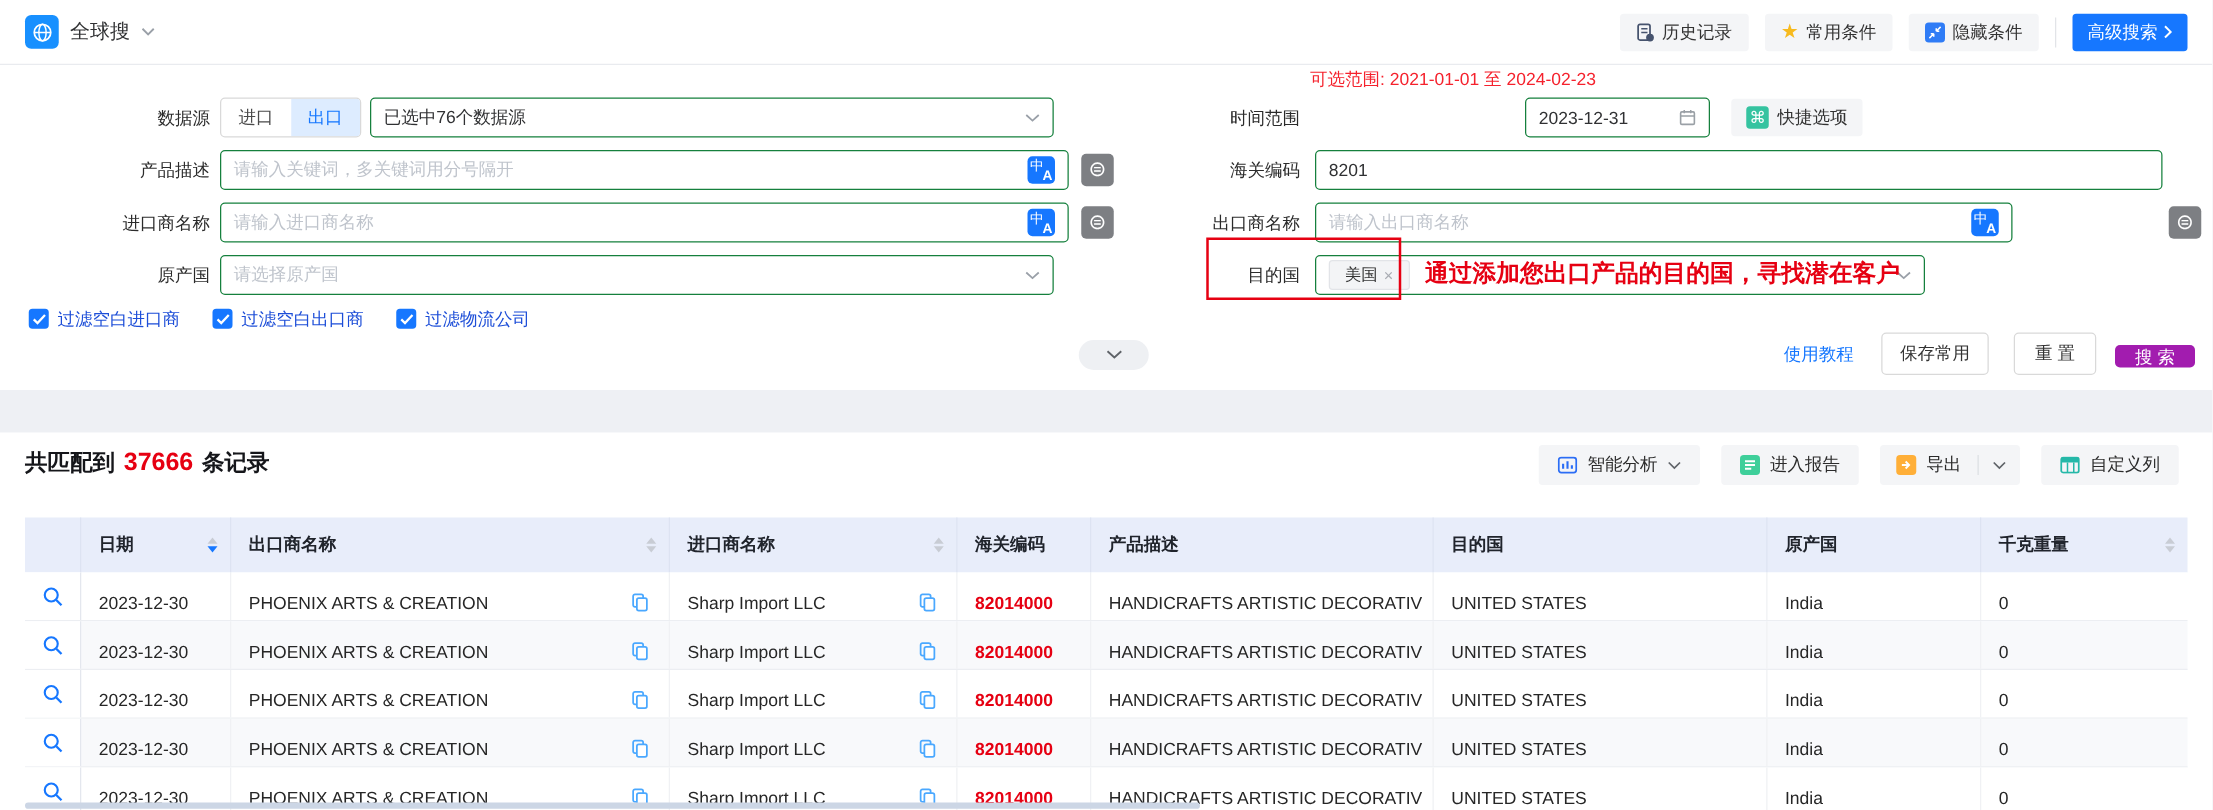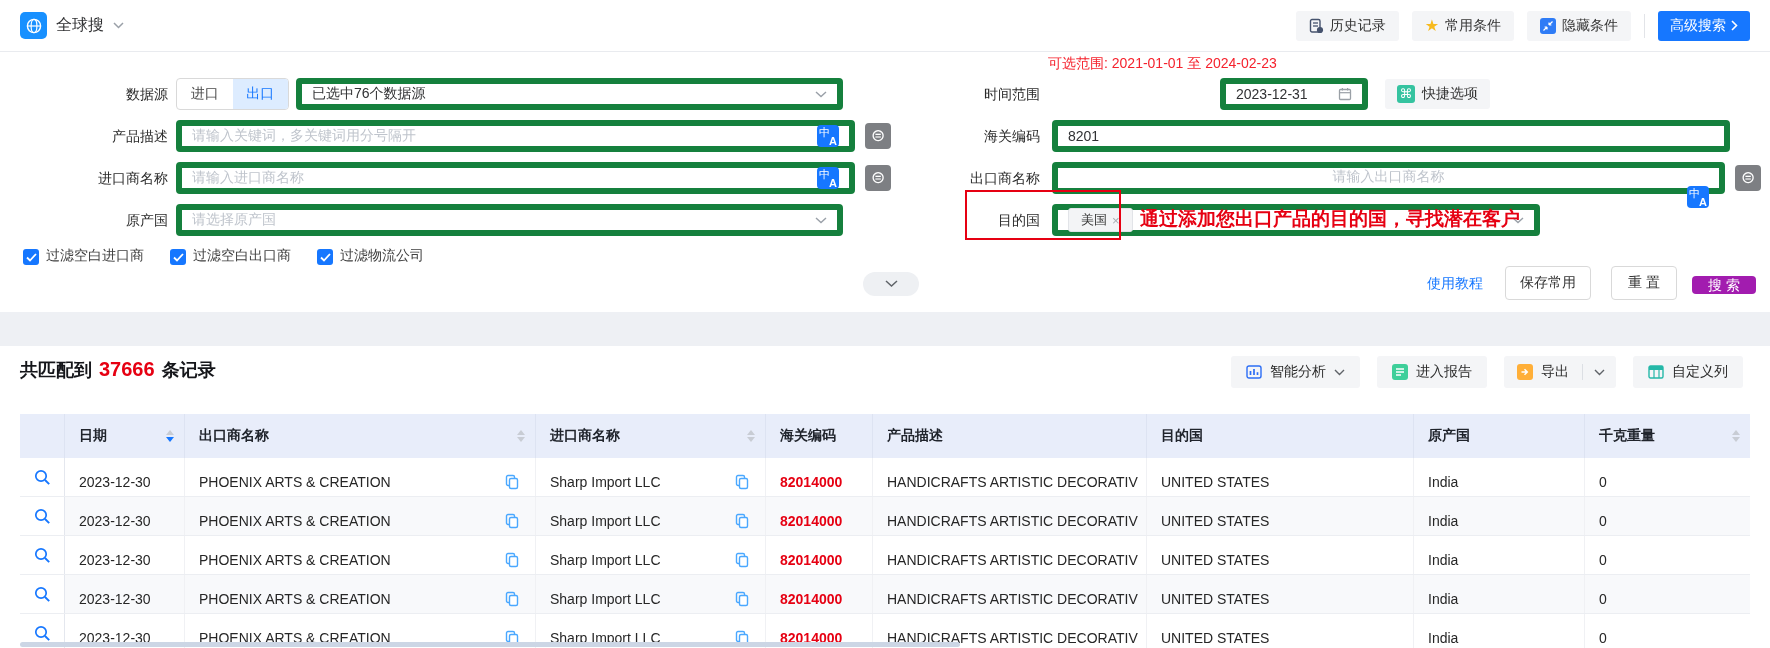--- a/index.html
+++ b/index.html
@@ -21,21 +21,21 @@
         font-family:inherit;}
   .vdiv{width:1px;height:24px;background:#e2e4e8;}
   .adv-btn{height:30px;background:#1677ff;border:none;border-radius:3px;padding:0 12px;
         font-size:14px;color:#fff;display:flex;align-items:center;gap:5px;cursor:pointer;
         font-family:inherit;}
 
   
   .form{position:absolute;top:52px;left:0;width:1770px;height:260px;background:#fff;}
   .flabel{position:absolute;width:140px;text-align:right;font-size:14px;color:#2b2b2b;
           line-height:32px;}
-  .fbox{position:absolute;height:32px;border:6px solid #15803d;border-radius:4px;
+  .fbox{position:absolute;height:32px;border:1px solid #15803d;border-radius:4px;
         background:#fff;box-sizing:border-box;display:flex;align-items:center;
         font-size:14px;color:#303133;padding:0 10px;}
   .ph{color:#bfc4cc;}
   .chev-r{margin-left:auto;display:flex;align-items:center;}
   .hint{position:absolute;left:1048px;top:3px;font-size:14px;color:#f5222d;}
 
   .toggle{position:absolute;left:176px;top:26px;width:113px;height:32px;
           border:1px solid #d9d9d9;border-radius:4px;box-sizing:border-box;display:flex;
           overflow:hidden;background:#fff;}
   .tg{flex:1;display:flex;align-items:center;justify-content:center;font-size:14px;
@@ -58,21 +58,21 @@
 
   .tag{background:#f3f4f6;border:1px solid #e2e4e8;border-radius:3px;height:22px;
        display:flex;align-items:center;gap:5px;padding:0 12px;font-size:13px;color:#333;}
   .tag .x{color:#a8abb2;font-size:13px;cursor:pointer;}
   .red-rect{position:absolute;left:965px;top:138px;width:152px;height:46px;
             border:2px solid #e60012;pointer-events:none;z-index:5;}
   .annotation{position:absolute;left:1140px;top:154px;font-size:19px;font-weight:700;
               color:#e60012;font-family:"Liberation Serif",serif;z-index:5;}
 
   .cbrow{position:absolute;left:23px;top:195px;display:flex;gap:26px;align-items:center;}
-  .cb{display:flex;align-items:flex-end;gap:7px;font-size:14px;color:#404040;cursor:pointer;}
+  .cb{display:flex;align-items:flex-start;gap:7px;font-size:14px;color:#1d4ed8;cursor:pointer;}
   .cbbox{width:16px;height:16px;background:#1677ff;border-radius:3px;display:flex;
          align-items:center;justify-content:center;flex:none;}
   .pill{position:absolute;left:863px;top:220px;width:56px;height:24px;background:#eef0f3;
         border:none;border-radius:12px;display:flex;align-items:center;justify-content:center;
         cursor:pointer;}
 
   .tutorial{position:absolute;left:1427px;top:214px;line-height:34px;font-size:14px;
             color:#1677ff;cursor:pointer;}
   .obtn{position:absolute;top:214px;height:34px;background:#fff;border:1px solid #d9d9d9;
         border-radius:4px;font-size:14px;color:#333;cursor:pointer;font-family:inherit;}
@@ -235,21 +235,21 @@
     <div class="flabel" style="left:28px;top:110px;">进口商名称</div>
     <div class="fbox" style="left:176px;top:110px;width:679px;">
       <span class="ph">请输入进口商名称</span>
       <span class="trans-ic">
           <span class="zh">中</span>
           <span class="en">A</span>
         </span>
     </div>
     <div class="gray-ic" style="left:865px;top:113px;">⊜</div>
     <div class="flabel" style="left:900px;top:110px;">出口商名称</div>
-    <div class="fbox" style="left:1052px;top:110px;width:673px;flex-direction:column;">
+    <div class="fbox" style="left:1052px;top:110px;width:558px;">
       <span class="ph">请输入出口商名称</span>
       <span class="trans-ic">
           <span class="zh">中</span>
           <span class="en">A</span>
         </span>
     </div>
     <div class="gray-ic" style="left:1735px;top:113px;">⊜</div>
 
     <div class="flabel" style="left:28px;top:152px;">原产国</div>
     <div class="fbox" style="left:176px;top:152px;width:667px;">

